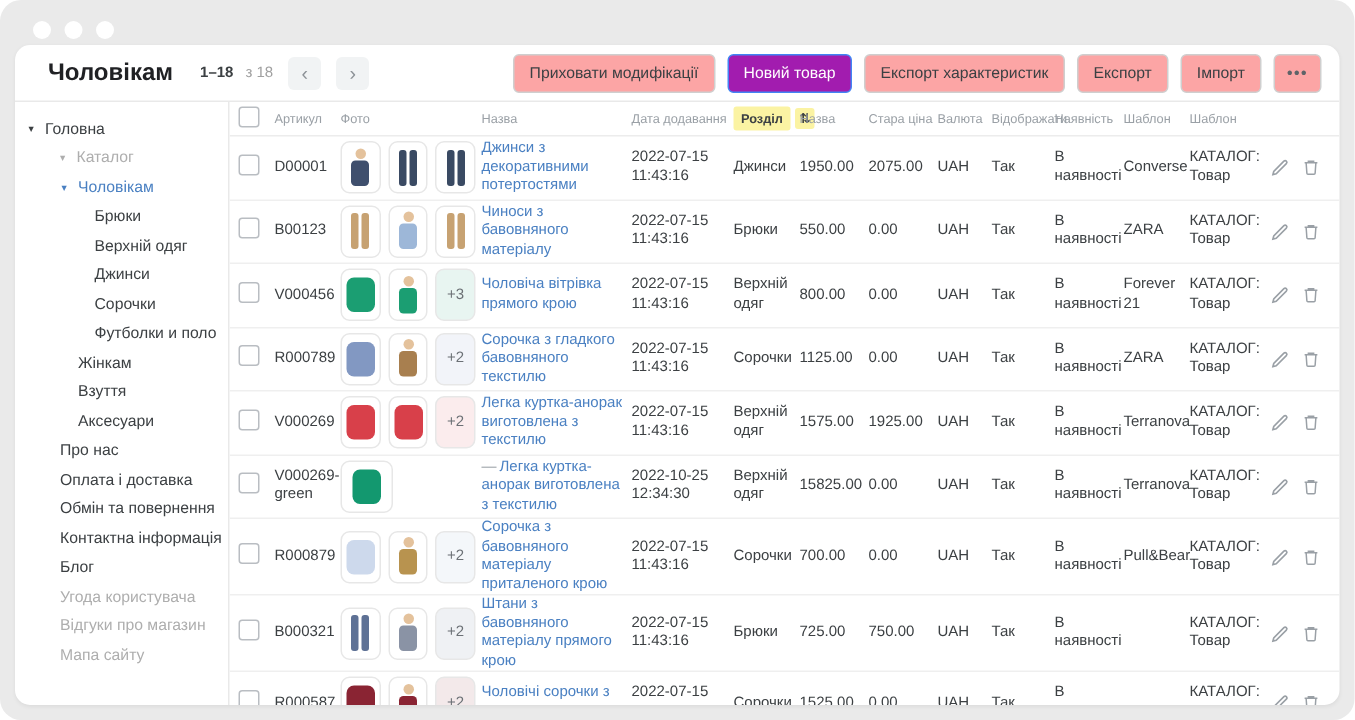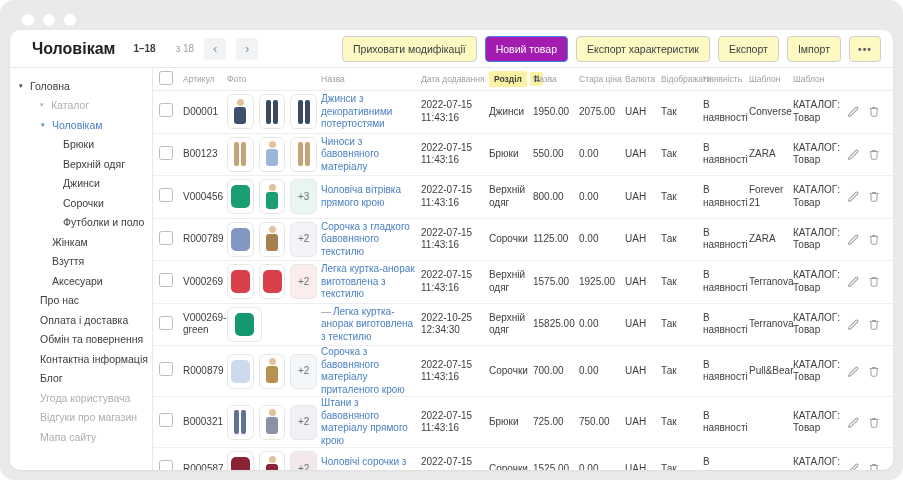--- a/index.html
+++ b/index.html
@@ -7,25 +7,25 @@
   .frame{position:absolute;inset:0;background:#eaeaea;border-radius:14px;}
   .dots{position:absolute;top:14px;left:22px;display:flex;gap:9px;}
   .dot{width:12px;height:12px;border-radius:50%;background:#fff;}
   .window{position:absolute;left:10px;right:10px;top:30px;bottom:10px;background:#fff;
     border-radius:10px;overflow:hidden;box-shadow:0 1px 3px rgba(0,0,0,.06);}
   
   .toolbar{height:37px;display:flex;align-items:center;padding:0 12px;border-bottom:1px solid #e9e9e9;}
   .title{font-size:16px;font-weight:bold;color:#202124;margin-left:10px;}
   .pager{display:flex;align-items:center;margin-left:18px;gap:6px;}
   .pg-range{font-size:10px;font-weight:bold;color:#3c4043;}
-  .pg-of{font-size:10px;color:#a0a0a0;margin-left:14px;}
+  .pg-of{font-size:10px;color:#a0a0a0;margin-left:2px;}
   .pg-btn{width:22px;height:22px;border:none;background:#f1f3f4;border-radius:4px;color:#8d9297;
     font-size:13px;line-height:22px;text-align:center;padding:0;margin-left:4px;cursor:pointer;}
   .tb-spacer{flex:1;}
-  .tbtn{border:1px solid #cfcfcf;background:#fef9c3;color:#3c4043;font-size:10.5px;border-radius:4px;
+  .tbtn{border:1px solid #cfcfcf;background:#fca5a5;color:#3c4043;font-size:10.5px;border-radius:4px;
     padding:6px 10px;margin-left:8px;cursor:pointer;font-family:inherit;white-space:nowrap;}
   .tbtn.primary{background:#a21caf;border-color:#4285f4;color:#fff;}
   .tbtn.more{padding:6px 8px;letter-spacing:1px;font-weight:bold;color:#5f6368;}
   
   .content{display:flex;height:calc(100% - 38px);}
   .sidebar{width:142px;border-right:1px solid #e9e9e9;padding-top:8px;overflow:hidden;}
   .snav{display:flex;align-items:center;min-height:19.5px;font-size:10.5px;color:#3c4043;cursor:pointer;}
   .snav .sarrow{width:11px;font-size:7px;color:inherit;}
   .lvl0{padding-left:20px}.lvl1{padding-left:30px}.lvl2{padding-left:42px}.lvl3{padding-left:53px}
   .lvl0.has-arrow{padding-left:9px}.lvl1.has-arrow{}.lvl2.has-arrow{padding-left:31px}

